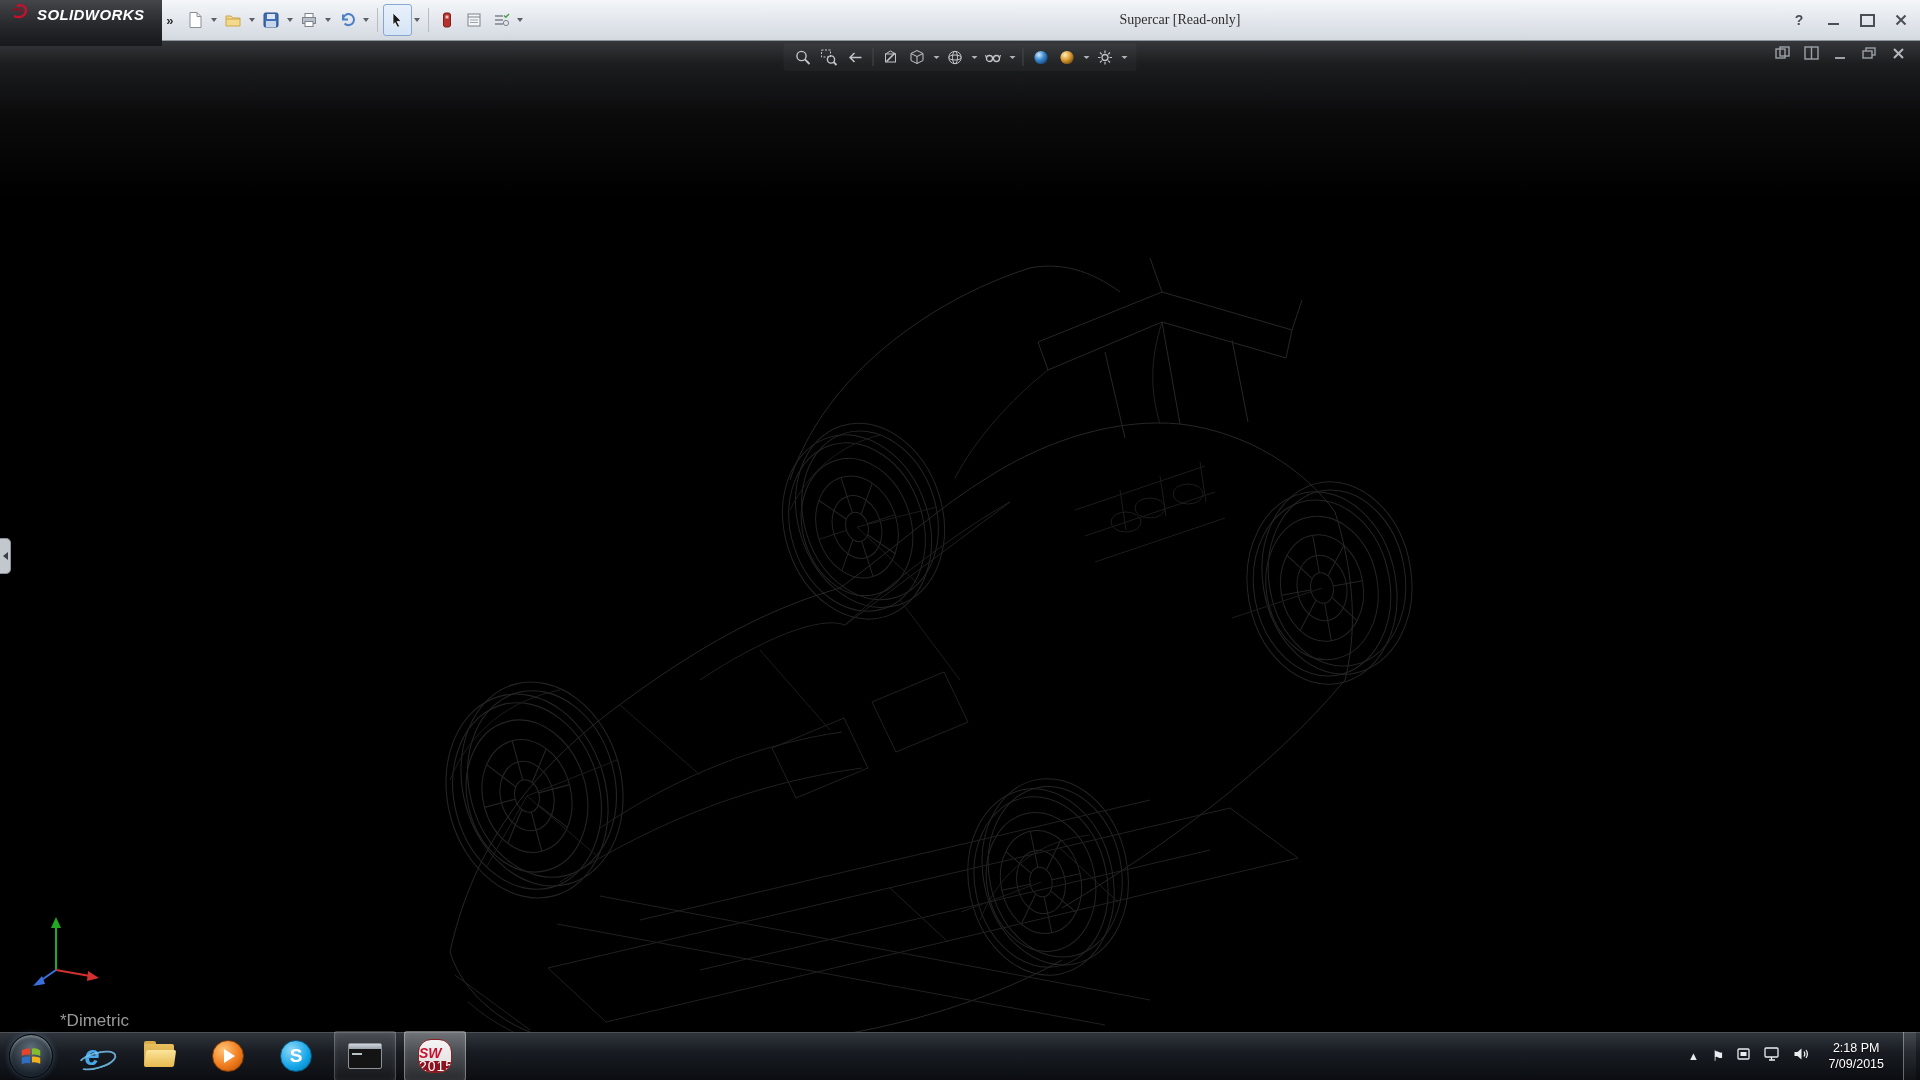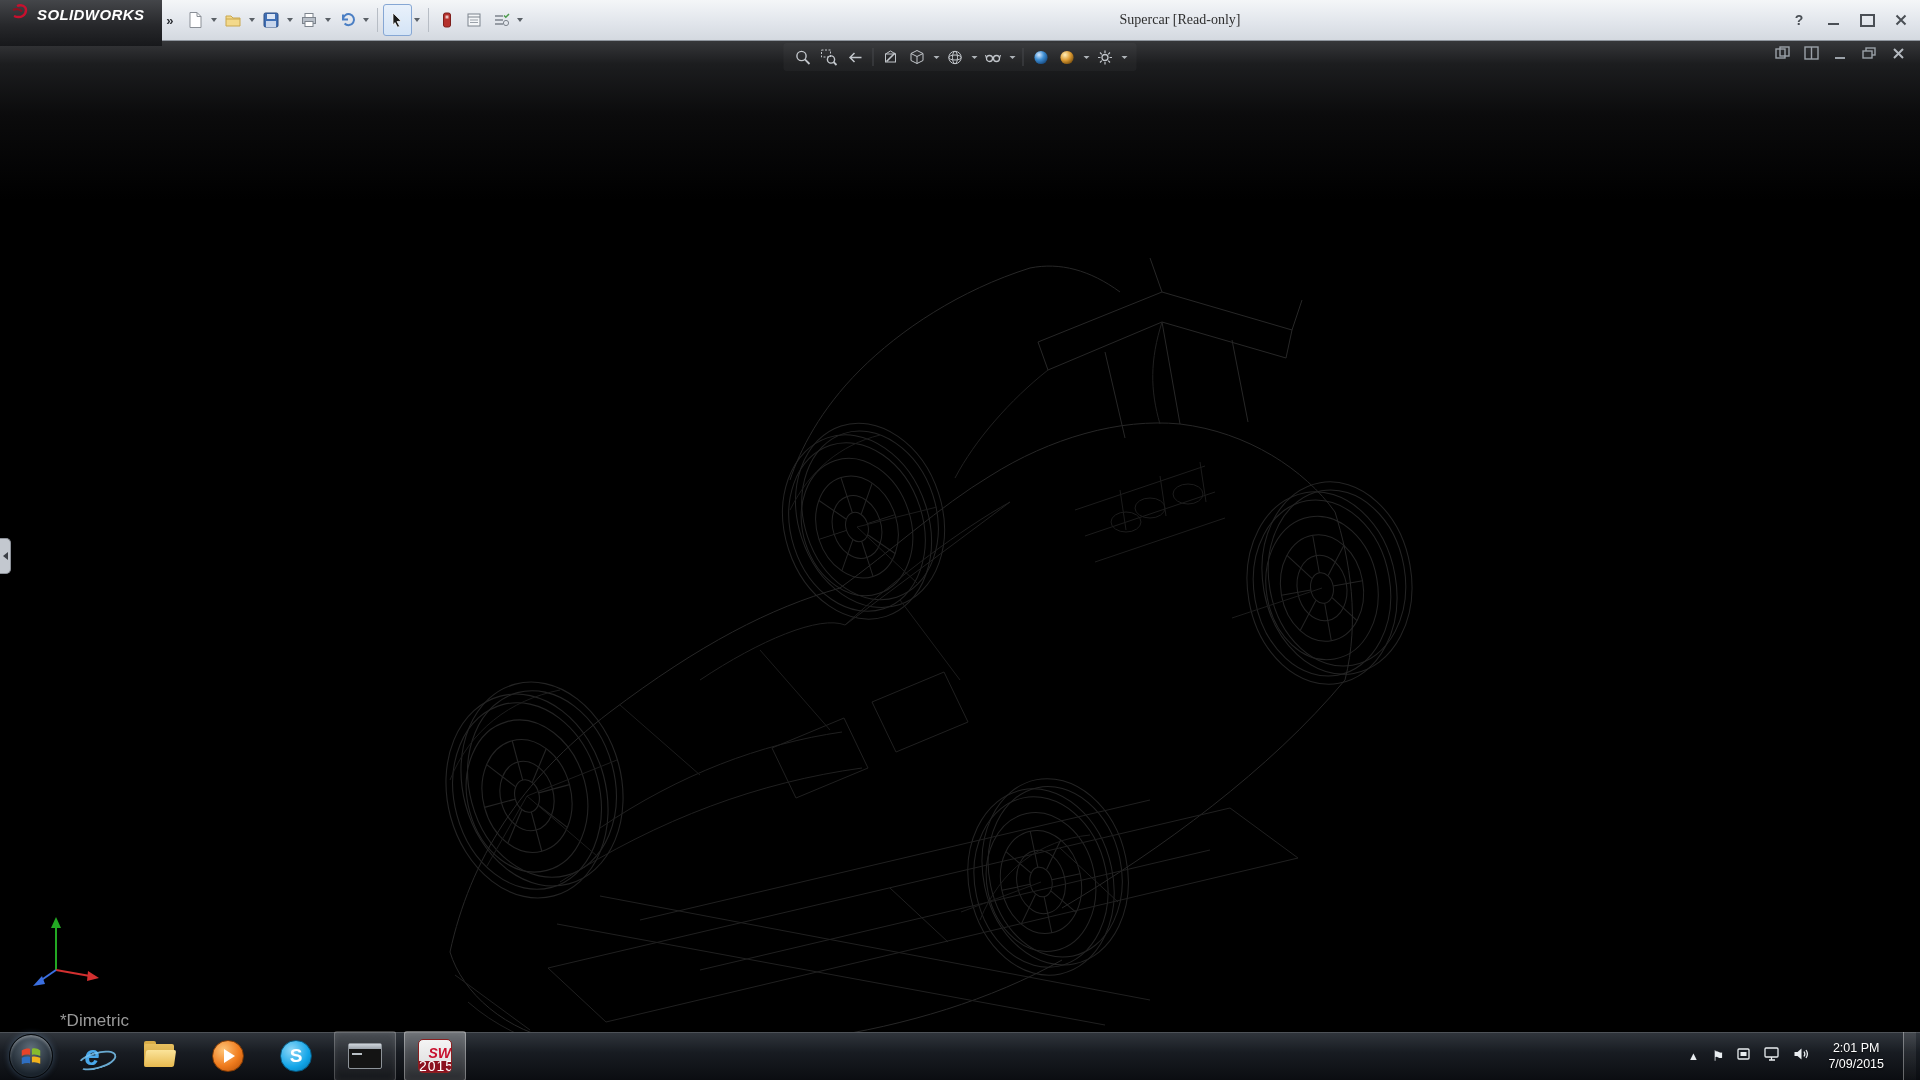--- a/index.html
+++ b/index.html
@@ -77,22 +77,22 @@
   .folder .front{position:absolute;left:1px;top:6px;width:30px;height:17px;border-radius:2px;
                  background:linear-gradient(#fbe49a,#e7b94f);transform:skewX(-8deg);}
   .wmp{width:30px;height:30px;border-radius:50%;background:radial-gradient(circle at 35% 30%,#ffc477,#f07c1e 55%,#b34c05);
        display:flex;align-items:center;justify-content:center;border:1px solid #7e3a06;}
   .wmp i{display:block;width:0;height:0;border-top:7px solid transparent;border-bottom:7px solid transparent;border-left:11px solid #fff;margin-left:3px;}
   .skype{width:30px;height:30px;border-radius:50%;background:radial-gradient(circle at 35% 30%,#8fd8f8,#12a5e8 60%,#0272ab);
          color:#fff;font-size:19px;font-weight:bold;display:flex;align-items:center;justify-content:center;border:1px solid #06587f;}
   .cmdwin{width:32px;height:24px;background:#141414;border:1px solid #8d9399;border-radius:2px;position:relative;}
   .cmdwin .bar{position:absolute;left:0;top:0;right:0;height:5px;background:linear-gradient(#cfd5db,#9aa2aa);}
   .cmdwin .prompt{position:absolute;left:3px;top:9px;width:10px;height:2px;background:#b9c0c6;}
-  .swicon{width:32px;height:32px;border-radius:5px;background:linear-gradient(#f4f4f4,#dcdcdc);
-          border:1px solid #8a2020;position:relative;display:flex;align-items:center;justify-content:flex-end;overflow:hidden;}
+  .swicon{width:32px;height:32px;border-radius:13px;background:linear-gradient(#f4f4f4,#dcdcdc);
+          border:1px solid #8a2020;position:relative;display:flex;align-items:center;justify-content:flex-start;overflow:hidden;}
   .swicon .glyph{color:#c8102e;font-weight:bold;font-style:italic;font-size:14px;margin-top:-7px;}
   .swicon .badge{position:absolute;left:0;right:0;bottom:0;height:11px;background:#8c1220;color:#fff;
                  font-size:14px;text-align:center;line-height:11px;letter-spacing:1px;}
   .tray{margin-left:auto;display:flex;align-items:center;gap:13px;padding-right:4px;color:#eef1f4;height:48px;}
   .tray-glyph{font-size:11px;color:#e9edf0;}
   .tray-flag{font-size:14px;}
   .clock{text-align:center;font-size:12.5px;line-height:1.3;color:#fff;padding:0 6px;
          text-shadow:0 1px 2px rgba(0,0,0,.8);}
   .show-desktop{width:12px;height:48px;border-left:1px solid rgba(255,255,255,.35);
                 background:linear-gradient(rgba(255,255,255,.10),rgba(255,255,255,.02));}
@@ -492,20 +492,20 @@
           </svg>
       </span>
       <span>
         <svg width="16" height="14">
             <path d="M1.5 5v4h3l4 3.5v-11L4.5 5z" fill="#e9edf0"></path>
             <path d="M11 4.5a4.5 4.5 0 0 1 0 5" stroke="#e9edf0" fill="none" stroke-width="1.3"></path>
             <path d="M13 3a7 7 0 0 1 0 8" stroke="#e9edf0" fill="none" stroke-width="1.3"></path>
           </svg>
       </span>
       <div class="clock">
-        <div>2:01 PM</div>
+        <div>2:18 PM</div>
         <div>7/09/2015</div>
       </div>
       <div class="show-desktop"></div>
     </div>
   </div>
 
 </div>
 
 </body></html>

